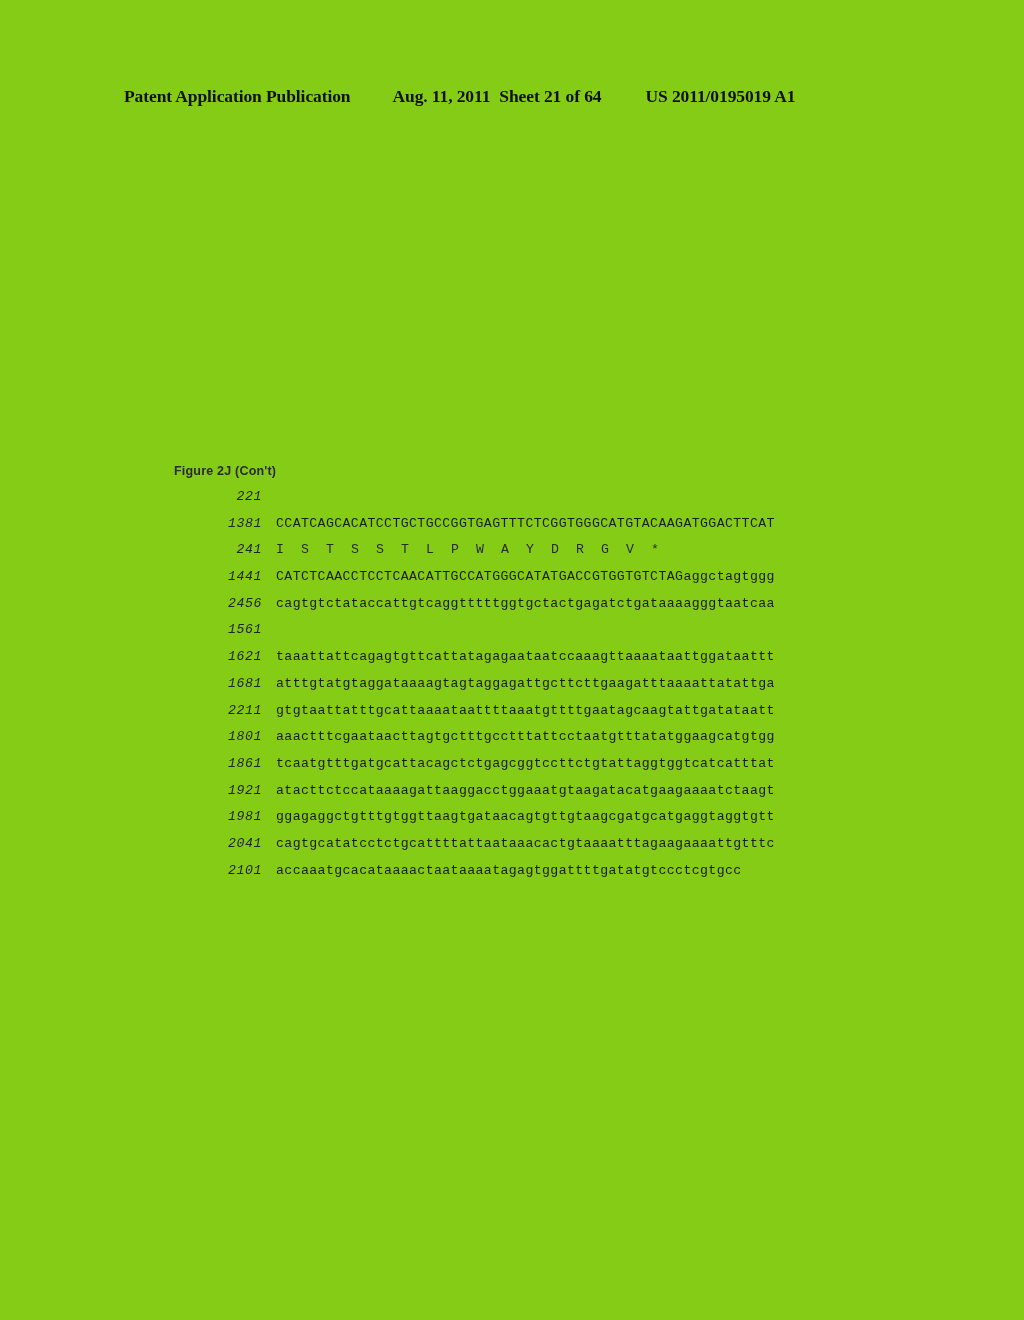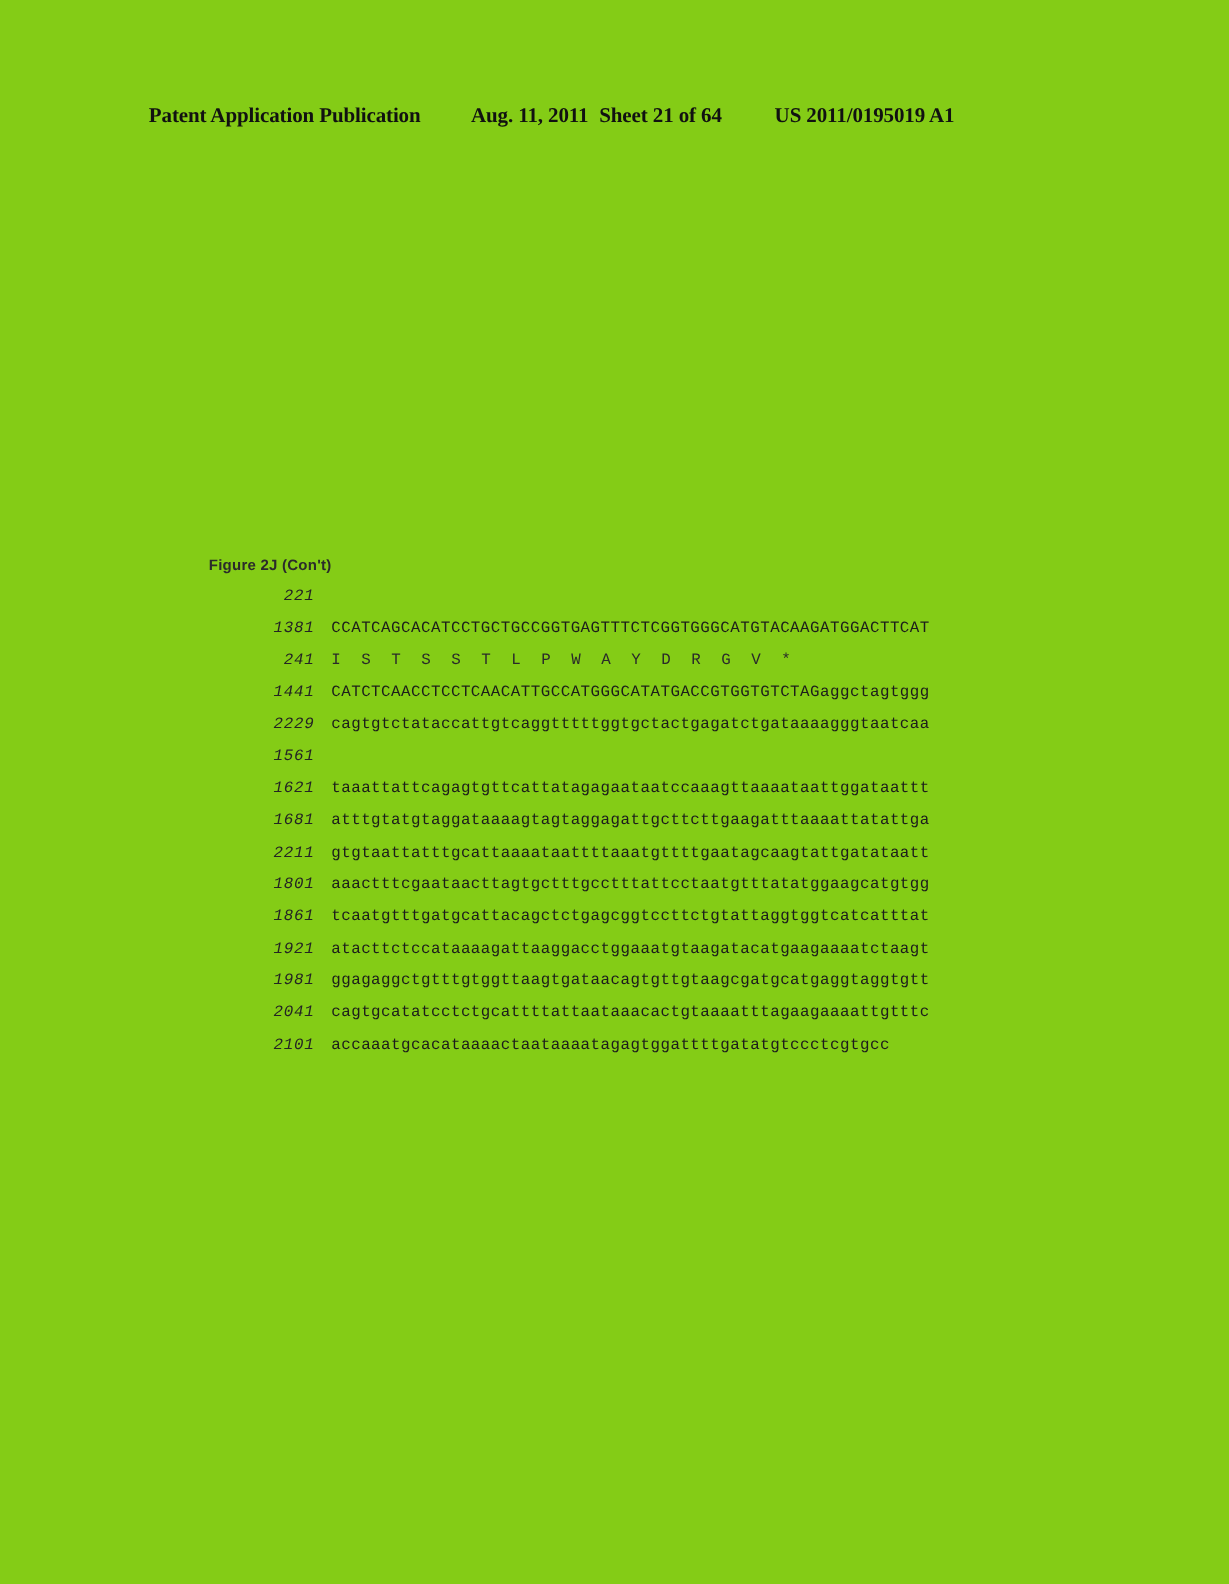--- a/index.html
+++ b/index.html
@@ -117,21 +117,21 @@
     <span class="hdr-number">US 2011/0195019 A1</span>
   </div>
 
   <div class="figure-caption">Figure 2J (Con't)</div>
 
   <div class="sequence-block">
       <div class="seq-row protein"><span class="seq-index">221</span></div>
       <div class="seq-row nucleotide"><span class="seq-index">1381</span><span class="seq-text">CCATCAGCACATCCTGCTGCCGGTGAGTTTCTCGGTGGGCATGTACAAGATGGACTTCAT</span></div>
       <div class="seq-row protein"><span class="seq-index">241</span><span class="seq-text">I  S  T  S  S  T  L  P  W  A  Y  D  R  G  V  *</span></div>
       <div class="seq-row nucleotide"><span class="seq-index">1441</span><span class="seq-text">CATCTCAACCTCCTCAACATTGCCATGGGCATATGACCGTGGTGTCTAGaggctagtggg</span></div>
-      <div class="seq-row nucleotide"><span class="seq-index">2229</span><span class="seq-text">cagtgtctataccattgtcaggtttttggtgctactgagatctgataaaagggtaatcaa</span></div>
+      <div class="seq-row nucleotide"><span class="seq-index">2456</span><span class="seq-text">cagtgtctataccattgtcaggtttttggtgctactgagatctgataaaagggtaatcaa</span></div>
       <div class="seq-row nucleotide"><span class="seq-index">1561</span></div>
       <div class="seq-row nucleotide"><span class="seq-index">1621</span><span class="seq-text">taaattattcagagtgttcattatagagaataatccaaagttaaaataattggataattt</span></div>
       <div class="seq-row nucleotide"><span class="seq-index">1681</span><span class="seq-text">atttgtatgtaggataaaagtagtaggagattgcttcttgaagatttaaaattatattga</span></div>
       <div class="seq-row nucleotide"><span class="seq-index">2211</span><span class="seq-text">gtgtaattatttgcattaaaataattttaaatgttttgaatagcaagtattgatataatt</span></div>
       <div class="seq-row nucleotide"><span class="seq-index">1801</span><span class="seq-text">aaactttcgaataacttagtgctttgcctttattcctaatgtttatatggaagcatgtgg</span></div>
       <div class="seq-row nucleotide"><span class="seq-index">1861</span><span class="seq-text">tcaatgtttgatgcattacagctctgagcggtccttctgtattaggtggtcatcatttat</span></div>
       <div class="seq-row nucleotide"><span class="seq-index">1921</span><span class="seq-text">atacttctccataaaagattaaggacctggaaatgtaagatacatgaagaaaatctaagt</span></div>
       <div class="seq-row nucleotide"><span class="seq-index">1981</span><span class="seq-text">ggagaggctgtttgtggttaagtgataacagtgttgtaagcgatgcatgaggtaggtgtt</span></div>
       <div class="seq-row nucleotide"><span class="seq-index">2041</span><span class="seq-text">cagtgcatatcctctgcattttattaataaacactgtaaaatttagaagaaaattgtttc</span></div>
       <div class="seq-row nucleotide"><span class="seq-index">2101</span><span class="seq-text">accaaatgcacataaaactaataaaatagagtggattttgatatgtccctcgtgcc</span></div>

